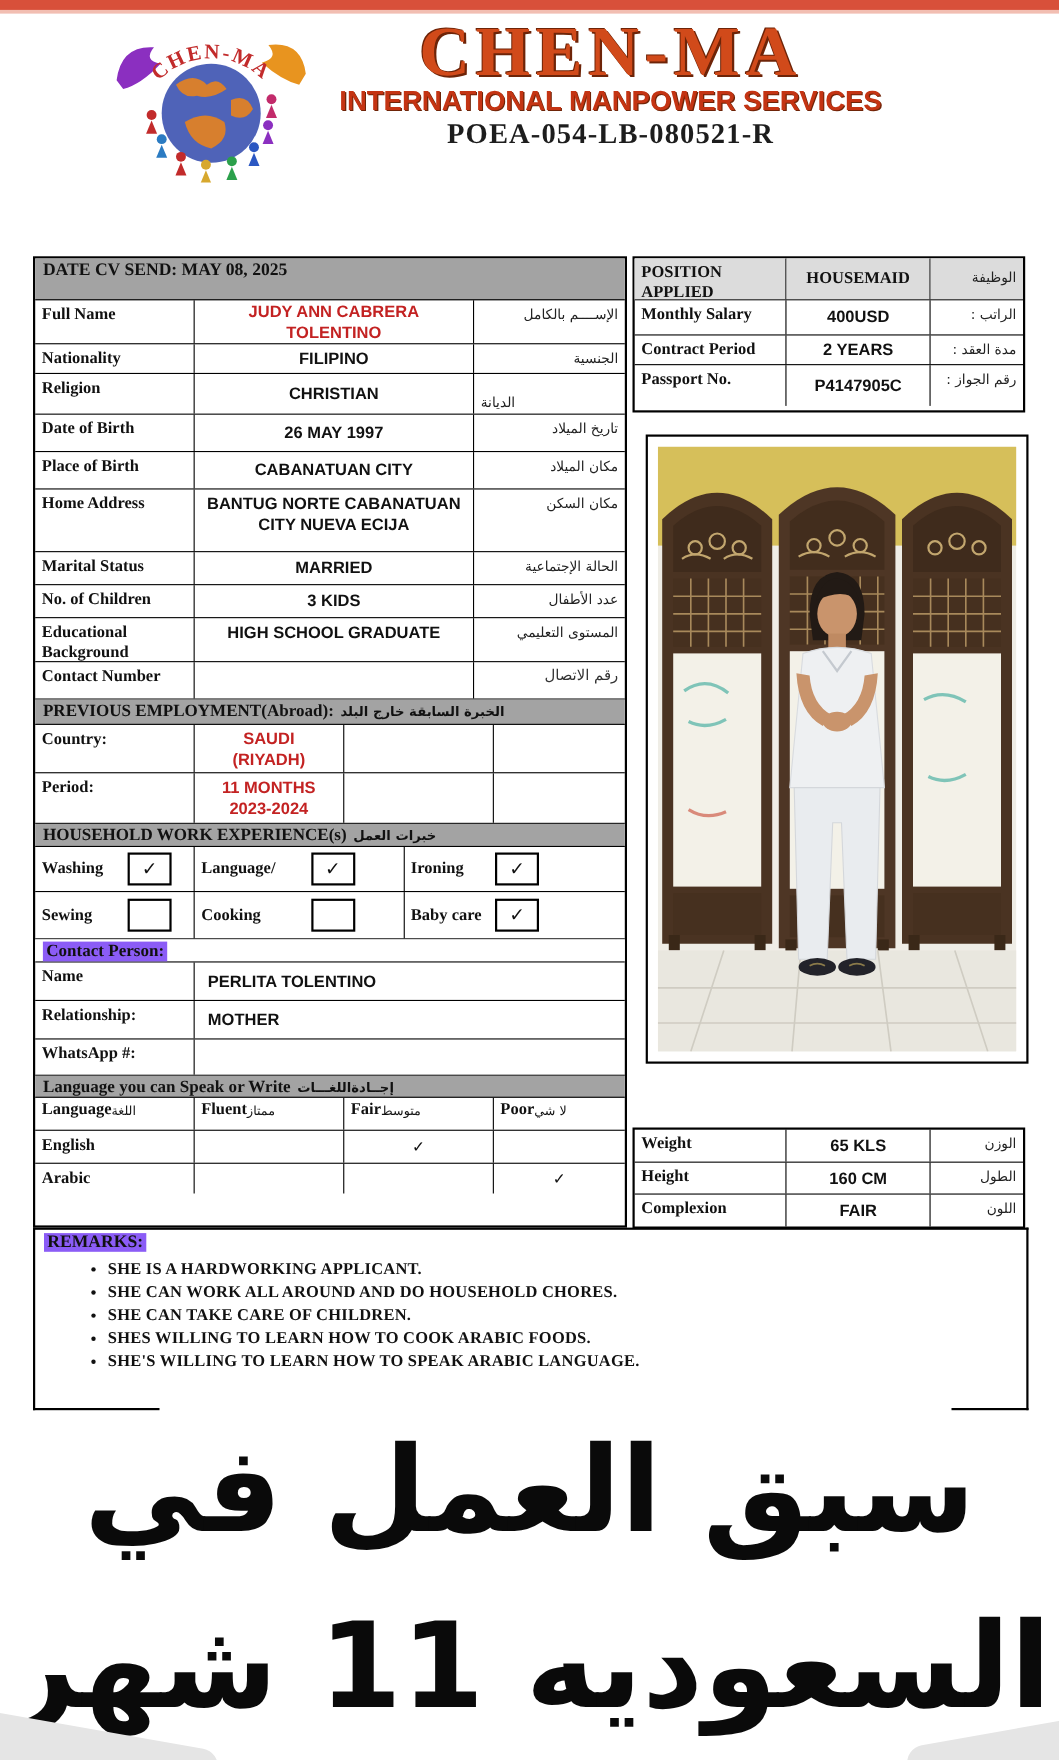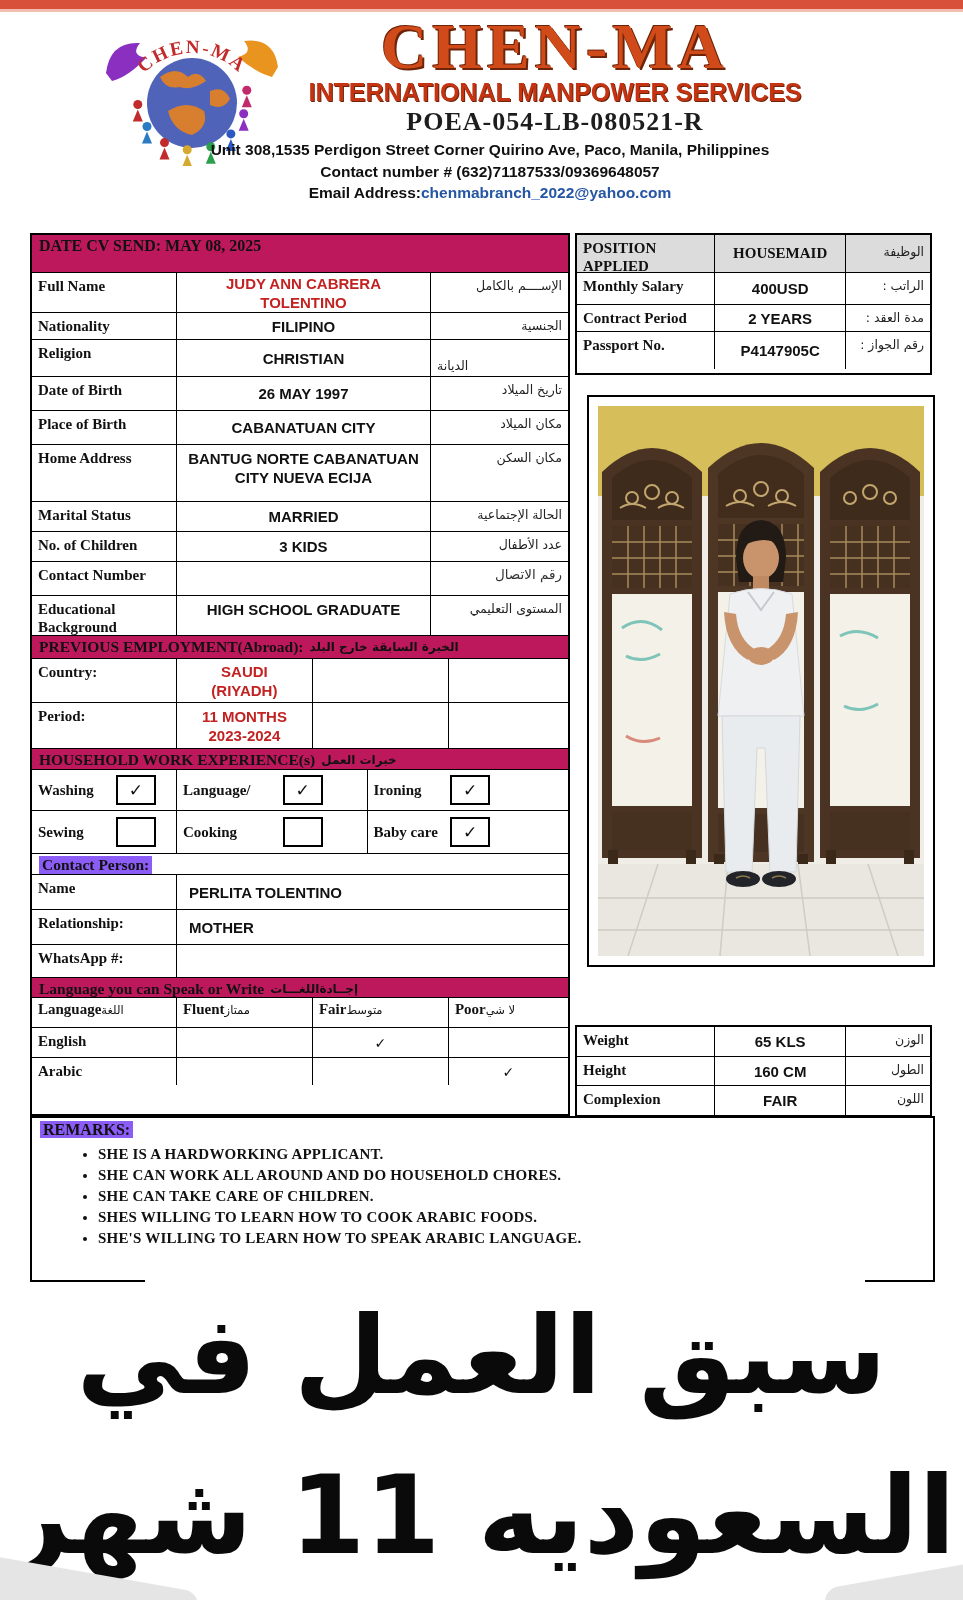--- a/index.html
+++ b/index.html
@@ -27,21 +27,21 @@
   .c:last-child{border-right:none;}
   .lab{font-family:"Liberation Serif",serif;font-weight:bold;font-size:15px;line-height:18px;padding-top:4px;}
   .val{font-family:"Liberation Sans",sans-serif;font-weight:bold;font-size:15px;line-height:19px;
        display:flex;flex-direction:column;justify-content:center;text-align:center;white-space:pre-line;}
   .vser{font-family:"Liberation Serif",serif;}
   .vall{align-items:flex-start;text-align:left;padding-left:12px;}
   .ar{font-family:"DejaVu Sans",sans-serif;font-size:12.5px;line-height:17px;text-align:right;
       direction:rtl;padding-top:4px;color:#222;}
   .arsp{letter-spacing:2px;font-size:13.5px;color:#333;}
   .red{color:#c32222;}
-  .ghead{background:#be185d;display:flex;align-items:flex-start;gap:6px;padding:2px 7px;
+  .ghead{background:#a3a3a3;display:flex;align-items:flex-start;gap:6px;padding:2px 7px;
          font-family:"Liberation Serif",serif;font-weight:bold;font-size:15.5px;box-sizing:border-box;
          border-bottom:1px solid #000;}
   .ghead .gar{font-family:"DejaVu Sans",sans-serif;font-weight:bold;font-size:12px;direction:rtl;padding-top:2px;}
   .whead{background:#fff;}
   .hl{background:#8b5cf6;padding:0 3px;}
   
   .w1{width:146px;}.w2{width:256px;}.w3{width:138px;}
   .p1{width:146px;}.p2{width:137px;}.p3{width:137px;}.p4{width:120px;}
   .s1{width:146px;}.s2{width:192px;}.s3{width:202px;}
   .q1{width:146px;}.q2{width:394px;}
@@ -139,27 +139,20 @@
       <textPath href="#arcp" startOffset="50%" text-anchor="middle">CHEN-MA</textPath>
     </text>
   </svg>
 
   <div class="title-block">
     <div class="title">CHEN-MA</div>
     <div class="subtitle">INTERNATIONAL MANPOWER SERVICES</div>
     <div class="poea">POEA-054-LB-080521-R</div>
   </div>
 
-  <div class="addr">
-    <div>Unit 308,1535 Perdigon Street Corner Quirino Ave, Paco, Manila, Philippines</div>
-    <div>Contact number # (632)71187533/09369648057</div>
-    <div>
-      <span>Email Address:</span><span class="email">chenmabranch_2022@yahoo.com</span>
-    </div>
-  </div>
 
   <div class="tbl" style="left:30px;top:233px;width:540px;height:883px;">
 
     <div class="row ghead" style="height:38px;font-size:16px;">
       <span>DATE CV SEND:  MAY 08, 2025</span>
     </div>
 
     <div class="row" style="height:40px;">
       <div class="c lab w1">Full Name</div>
       <div class="c val red w2">JUDY ANN CABRERA
@@ -195,29 +188,29 @@
     <div class="row" style="height:30px;">
       <div class="c lab w1">Marital Status</div>
       <div class="c val w2">MARRIED</div>
       <div class="c ar w3">الحالة الإجتماعية</div>
     </div>
     <div class="row" style="height:30px;">
       <div class="c lab w1">No. of  Children</div>
       <div class="c val w2">3 KIDS</div>
       <div class="c ar w3">عدد الأطفال</div>
     </div>
+    <div class="row" style="height:40px;">
+      <div class="c lab w1">Educational Background</div>
+      <div class="c val w2" style="justify-content:flex-start;padding-top:4px;">HIGH SCHOOL GRADUATE</div>
+      <div class="c ar w3">المستوى التعليمي</div>
+    </div>
     <div class="row" style="height:34px;">
       <div class="c lab w1">Contact Number</div>
       <div class="c val w2"></div>
       <div class="c ar w3 arsp">رقم الاتصال</div>
-    </div>
-    <div class="row" style="height:40px;">
-      <div class="c lab w1">Educational Background</div>
-      <div class="c val w2" style="justify-content:flex-start;padding-top:4px;">HIGH SCHOOL GRADUATE</div>
-      <div class="c ar w3">المستوى التعليمي</div>
     </div>
 
     <div class="row ghead" style="height:23px;">
       <span>PREVIOUS EMPLOYMENT(Abroad):</span>
       <span class="gar">الخبرة السابقة خارج البلد</span>
     </div>
     <div class="row" style="height:44px;">
       <div class="c lab p1">Country:</div>
       <div class="c val red p2">SAUDI
 (RIYADH)</div>

